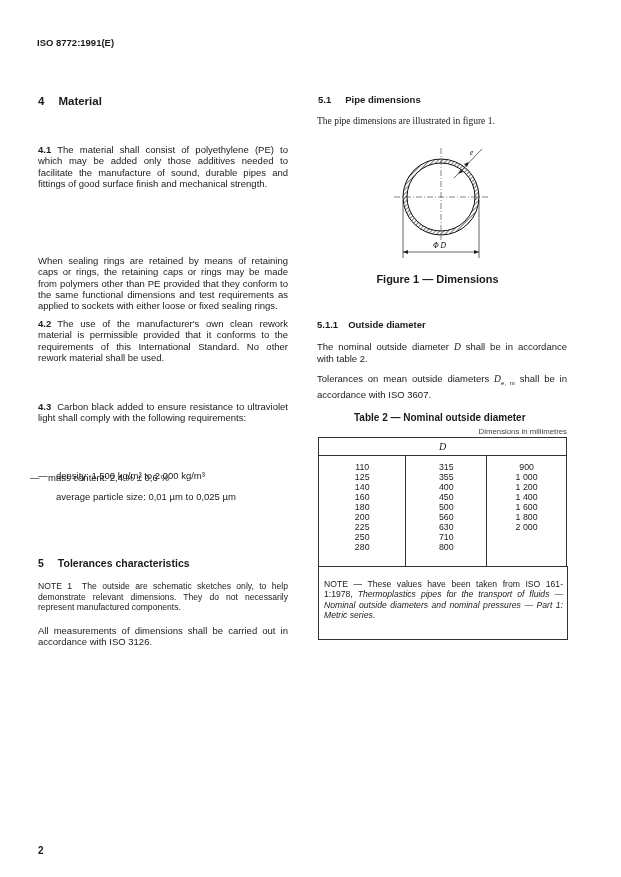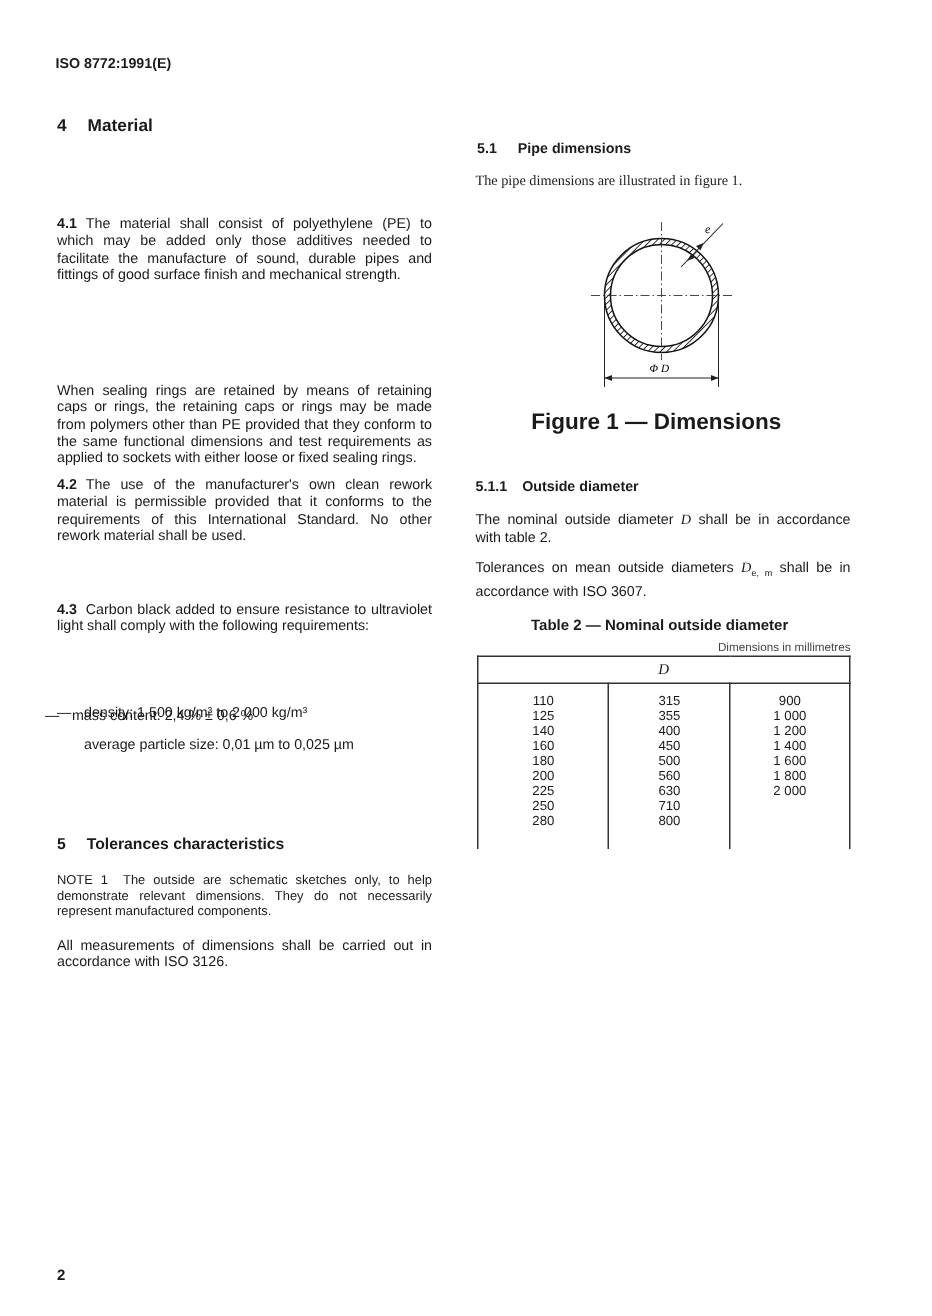--- a/index.html
+++ b/index.html
@@ -9,35 +9,35 @@
     .hdr { left: 27px; top: 37px; font-size: 9.5px; font-weight: bold; }
     .h1 { font-size: 11.5px; font-weight: bold; }
     .h2 { font-size: 10.5px; font-weight: bold; }
     .h3 { font-size: 9.5px; font-weight: bold; }
     .num { display: inline-block; margin-right: 14px; }
     .p { font-size: 9.5px; line-height: 11.3px; text-align: justify; }
     .p b { font-weight: bold; margin-right: 6px; }
     .li { font-size: 9.5px; line-height: 11.3px; }
     .dash { display: inline-block; width: 18px; }
     .note { font-size: 8.6px; line-height: 10.6px; text-align: justify; }
-    .caption { font-size: 15px; font-weight: bold; text-align: center; }
+    .caption { font-size: 11px; font-weight: bold; text-align: center; }
     table.t { border-collapse: collapse; width: 249px; font-size: 8.8px; }
     table.t td { border-left: 1px solid #333; border-right: 1px solid #333; text-align: center; vertical-align: top; padding: 0; line-height: 10px; }
     table.t tr.head td { border: 1px solid #333; height: 17px; vertical-align: middle; font-style: italic; font-family: "Liberation Serif", serif; font-size: 10px; }
     .tnote { border: 1px solid #333; border-top: none; width: 239px; padding: 12px 4px 18px 5px; font-size: 8.6px; line-height: 10.4px; text-align: justify; }
     .it { font-style: italic; }
     .serif-it { font-family: "Liberation Serif", serif; font-style: italic; }
     .page-num { left: 28px; top: 845px; font-size: 10px; font-weight: bold; }
   </style>
 </head>
 <body>
 
 <div class="abs hdr">ISO 8772:1991(E)</div>
 
-<div class="abs h1" style="left:28px; top:78px;">
+<div class="abs h1" style="left:28px; top:95px;">
   <span class="num">4</span><span>Material</span>
 </div>
 
 <div class="abs p" style="left:28px; top:144px; width:250px;">
   <b>4.1</b><span>The material shall consist of polyethylene (PE) to which may be added only those additives needed to facilitate the manufacture of sound, durable pipes and fittings of good surface finish and mechanical strength.</span>
 </div>
 <div class="abs p" style="left:28px; top:210px; width:250px;margin-top:45px;">When sealing rings are retained by means of retaining caps or rings, the retaining caps or rings may be made from polymers other than PE provided that they conform to the same functional dimensions and test requirements as applied to sockets with either loose or fixed sealing rings.</div>
 
 <div class="abs p" style="left:28px; top:318px; width:250px;">
   <b>4.2</b><span>The use of the manufacturer's own clean rework material is permissible provided that it conforms to the requirements of this International Standard. No other rework material shall be used.</span>
@@ -144,15 +144,18 @@
         <div>1 000</div>
         <div>1 200</div>
         <div>1 400</div>
         <div>1 600</div>
         <div>1 800</div>
         <div>2 000</div>
       </td>
     </tr>
   </tbody>
     </table>
+  <div class="tnote" style="border-top:1px solid #333;">
+    <span>NOTE — These values have been taken from ISO 161-1:1978, </span><span class="it">Thermoplastics pipes for the transport of fluids — Nominal outside diameters and nominal pressures — Part 1: Metric series</span><span>.</span>
+  </div>
 </div>
 
 <div class="abs page-num">2</div>
 
 </body></html>

